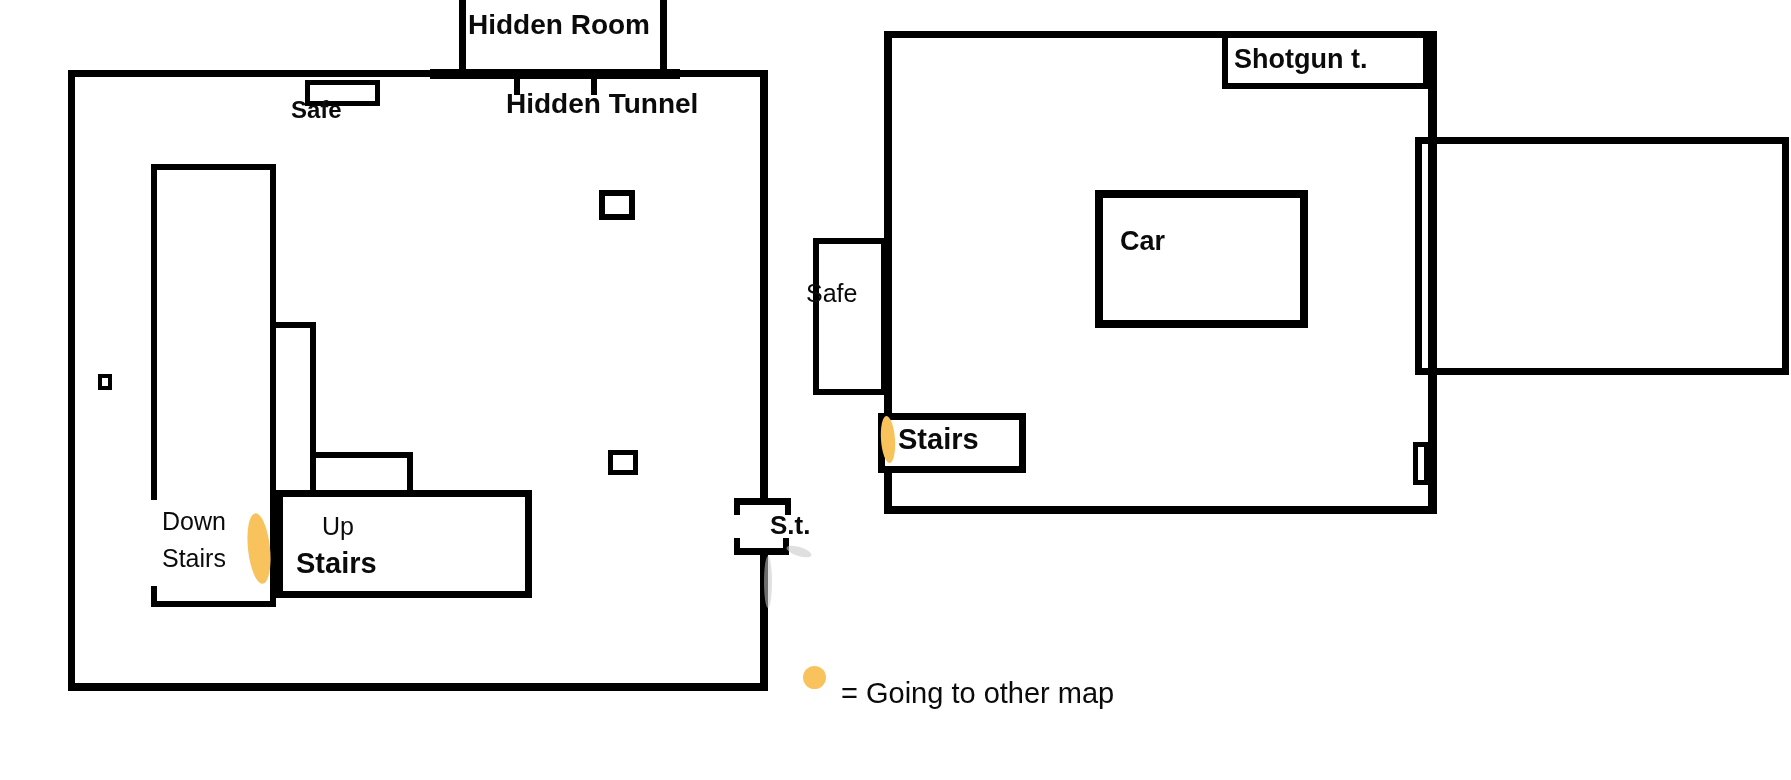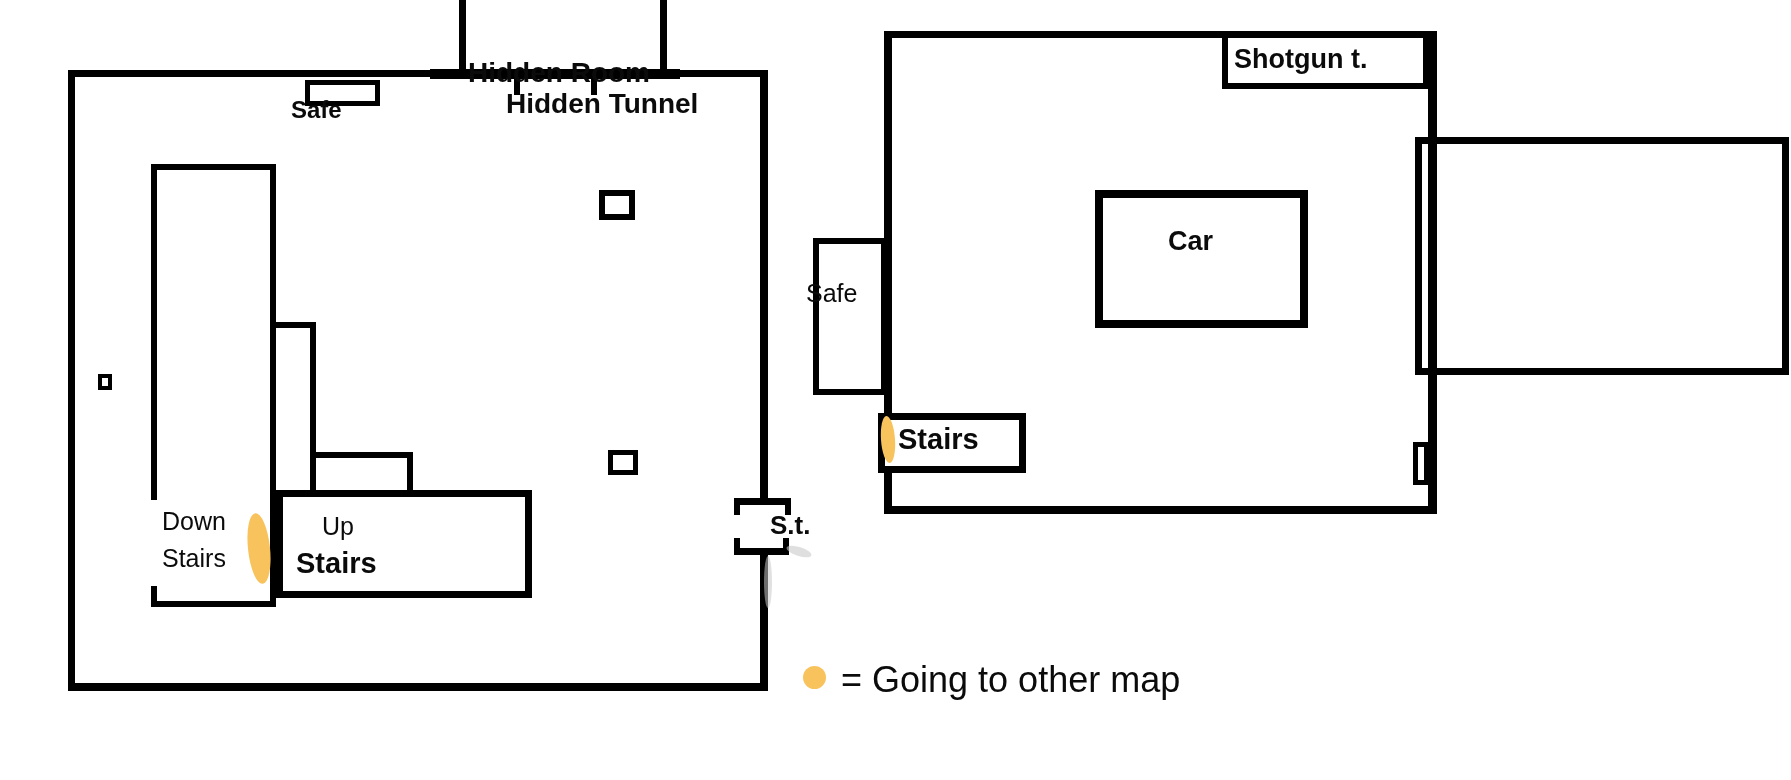--- a/index.html
+++ b/index.html
@@ -23,21 +23,21 @@
   <div class="w" style="left:68px;top:70px;width:700px;height:7px;"></div>
   <div class="w" style="left:760px;top:70px;width:8px;height:430px;"></div>
   <div class="w" style="left:760px;top:552px;width:8px;height:138px;"></div>
   <div class="w" style="left:68px;top:683px;width:700px;height:8px;"></div>
 
   <div class="w" style="left:459px;top:0;width:7px;height:77px;"></div>
   <div class="w" style="left:660px;top:0;width:7px;height:77px;"></div>
   <div class="w" style="left:430px;top:69px;width:250px;height:10px;"></div>
   <div class="w" style="left:514px;top:76px;width:6px;height:19px;"></div>
   <div class="w" style="left:591px;top:76px;width:6px;height:19px;"></div>
-  <div class="lbl b" style="left:468px;top:9px;font-size:28px;margin-top:48px;">Hidden Room</div>
+  <div class="lbl b" style="left:468px;top:9px;font-size:28px;">Hidden Room</div>
   <div class="lbl b" style="left:506px;top:88px;font-size:28px;">Hidden Tunnel</div>
 
   <div class="box" style="left:305px;top:80px;width:75px;height:26px;border-width:5px;"></div>
   <div class="lbl b" style="left:291px;top:96px;font-size:24px;">Safe</div>
 
   <div class="w" style="left:151px;top:164px;width:6px;height:336px;"></div>
   <div class="w" style="left:151px;top:586px;width:6px;height:21px;"></div>
   <div class="w" style="left:151px;top:164px;width:125px;height:6px;"></div>
   <div class="w" style="left:270px;top:164px;width:6px;height:443px;"></div>
   <div class="w" style="left:151px;top:601px;width:125px;height:6px;"></div>
@@ -76,26 +76,26 @@
   <div class="w" style="left:884px;top:31px;width:553px;height:7px;"></div>
   <div class="w" style="left:1428px;top:31px;width:9px;height:482px;"></div>
   <div class="w" style="left:884px;top:506px;width:553px;height:8px;"></div>
 
   <div class="box" style="left:1222px;top:32px;width:207px;height:57px;border-width:6px;"></div>
   <div class="lbl b" style="left:1234px;top:44px;font-size:27px;">Shotgun t.</div>
 
   <div class="box" style="left:1413px;top:442px;width:16px;height:43px;border-width:5px;"></div>
 
   <div class="box" style="left:1095px;top:190px;width:213px;height:138px;border-width:8px;"></div>
-  <div class="lbl b" style="left:1168px;top:226px;font-size:27px;">Car</div>
+  <div class="lbl b" style="left:1120px;top:226px;font-size:27px;">Car</div>
 
   <div class="box" style="left:813px;top:238px;width:74px;height:157px;border-width:6px;"></div>
   <div class="lbl" style="left:806px;top:279px;font-size:25px;">Safe</div>
 
   <div class="box" style="left:878px;top:413px;width:148px;height:60px;border-width:7px;"></div>
   <div class="marker" style="left:881px;top:416px;width:14px;height:47px;transform:rotate(-4deg);"></div>
   <div class="lbl b" style="left:898px;top:423px;font-size:29px;">Stairs</div>
 
 
   <div class="marker" style="left:803px;top:666px;width:23px;height:23px;"></div>
-  <div class="lbl" style="left:841px;top:659px;font-size:36px;">= Going to other map</div>
+  <div class="lbl" style="left:841px;top:677px;font-size:29px;">= Going to other map</div>
 
 </div>
 
 </body></html>

